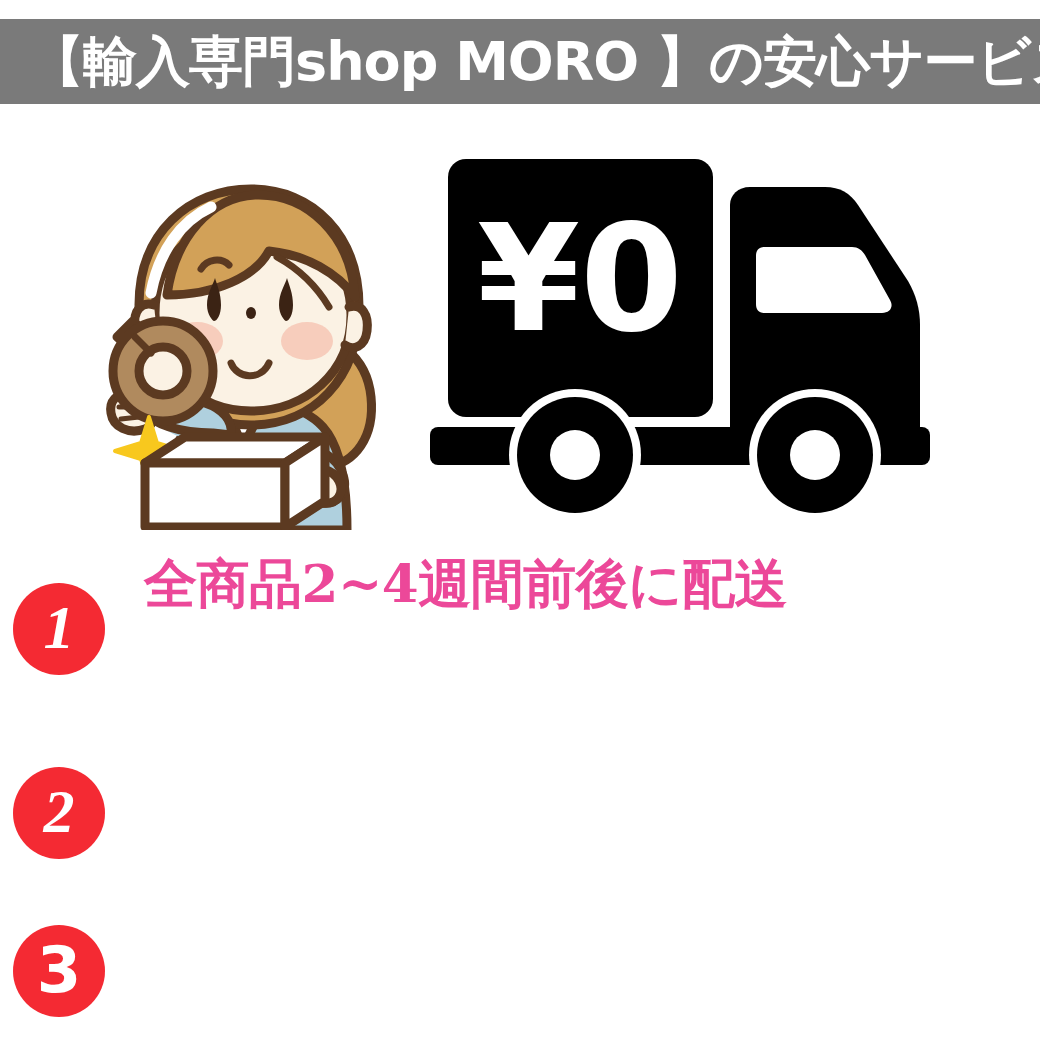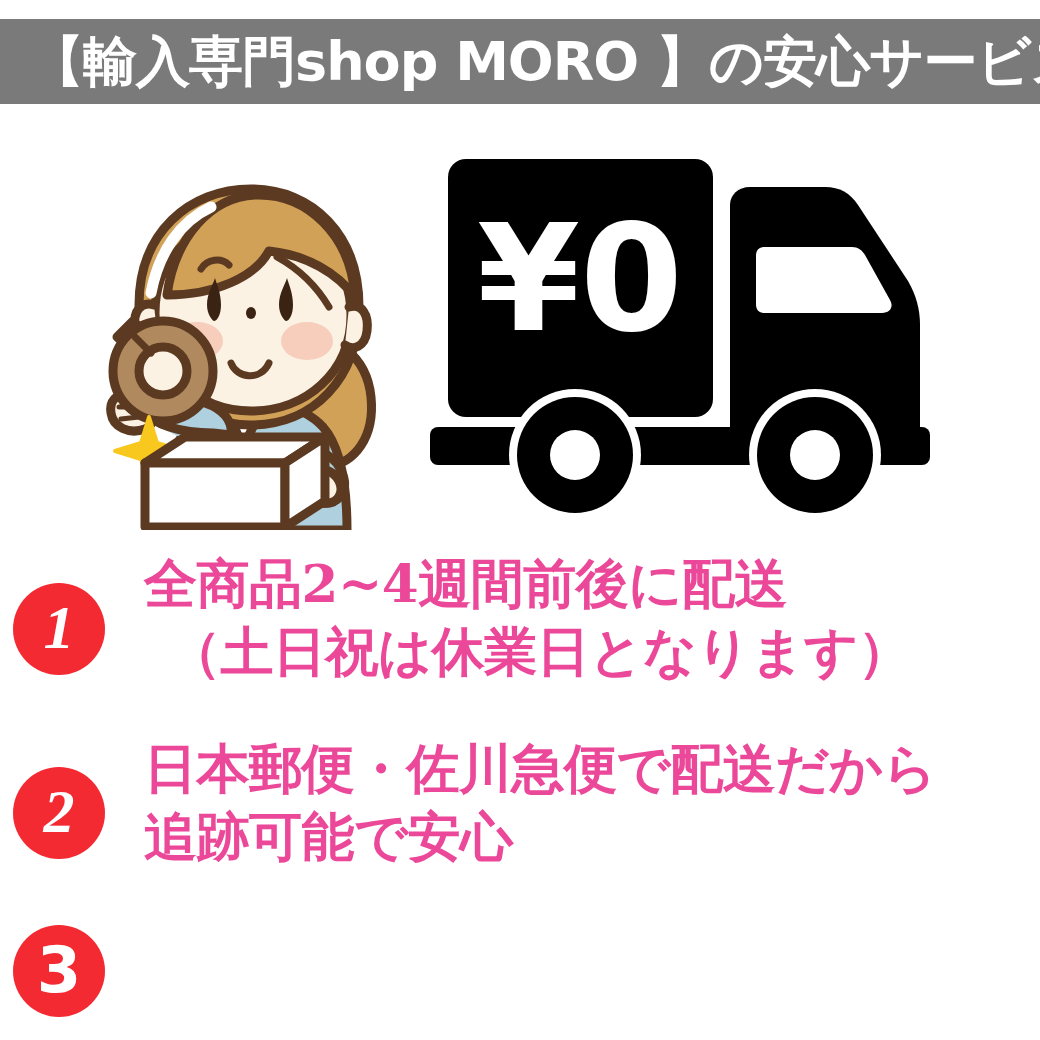--- a/index.html
+++ b/index.html
@@ -226,29 +226,24 @@
   </div>
 
 </div>
 
 <div class="features-list">
 
   <div class="feature-row" id="row-1">
     <div class="badge">1</div>
     <div class="feature-text">
       <div>全商品2~4週間前後に配送</div>
-      <div class="feature-line-indent">（土日祝は休業日となります）</div>
     </div>
   </div>
 
   <div class="feature-row" id="row-2">
     <div class="badge">2</div>
-    <div class="feature-text">
-      <div>日本郵便・佐川急便で配送だから</div>
-      <div>追跡可能で安心</div>
-    </div>
   </div>
 
   <div class="feature-row" id="row-3">
     <div class="badge badge-3">3</div>
   </div>
 
 </div>
 
 </body></html>

